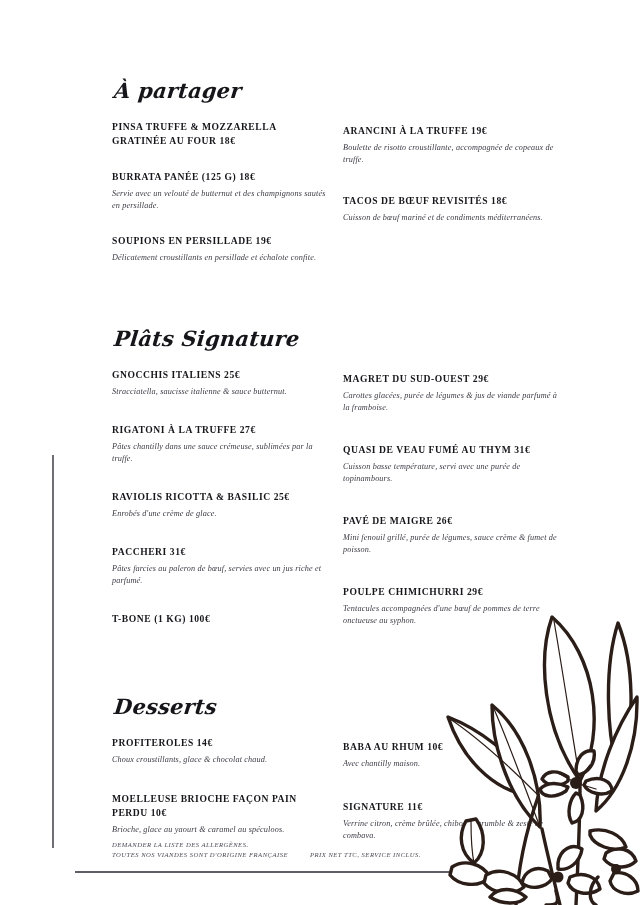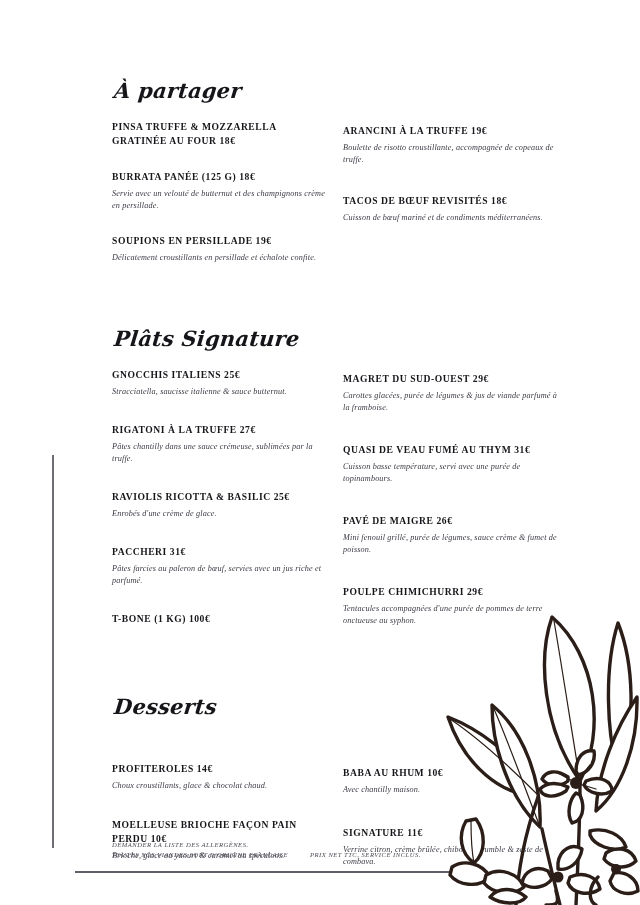--- a/index.html
+++ b/index.html
@@ -81,21 +81,21 @@
 
   
   .sec-partager { margin-bottom: 40px; }
   .sec-partager .item { margin-bottom: 22px; }
   .sec-partager .col.right .item { margin-bottom: 28px; }
 
   .sec-plats { margin-bottom: 38px; }
   .sec-plats .item { margin-bottom: 25px; }
   .sec-plats .col.right .item { margin-bottom: 29px; }
 
-  .sec-desserts .item { margin-bottom: 26px; margin-top: 26px; }
+  .sec-desserts .item { margin-bottom: 26px; }
   .sec-desserts .col.right .item { margin-bottom: 30px; }
 
   
   .footer {
     position: absolute;
     left: 112px;
     top: 840px;
     width: 360px;
   }
   .footer-lines {
@@ -142,21 +142,21 @@
       <div class="cols">
         <div class="col left">
 
           <div class="item">
             <p class="item-name">PINSA TRUFFE &amp; MOZZARELLA GRATINÉE AU FOUR 18€</p>
             <p class="item-desc"></p>
           </div>
 
           <div class="item">
             <p class="item-name">BURRATA PANÉE (125 g) 18€</p>
-            <p class="item-desc">Servie avec un velouté de butternut et des champignons crème en persillade.</p>
+            <p class="item-desc">Servie avec un velouté de butternut et des champignons sautés en persillade.</p>
           </div>
 
           <div class="item">
             <p class="item-name">SOUPIONS EN PERSILLADE 19€</p>
             <p class="item-desc">Délicatement croustillants en persillade et échalote confite.</p>
           </div>
 
         </div>
         <div class="col right">
 
@@ -216,21 +216,21 @@
             <p class="item-desc">Cuisson basse température, servi avec une purée de topinambours.</p>
           </div>
 
           <div class="item">
             <p class="item-name">PAVÉ DE MAIGRE 26€</p>
             <p class="item-desc">Mini fenouil grillé, purée de légumes, sauce crème &amp; fumet de poisson.</p>
           </div>
 
           <div class="item">
             <p class="item-name">POULPE CHIMICHURRI 29€</p>
-            <p class="item-desc">Tentacules accompagnées d'une purée de pommes de terre onctueuse au syphon.</p>
+            <p class="item-desc">Tentacules accompagnées d'une bœuf de pommes de terre onctueuse au syphon.</p>
           </div>
 
         </div>
       </div>
     </div>
 
     <div class="section sec-desserts">
       <h2 class="section-title">Desserts</h2>
       <div class="cols">
         <div class="col left">

